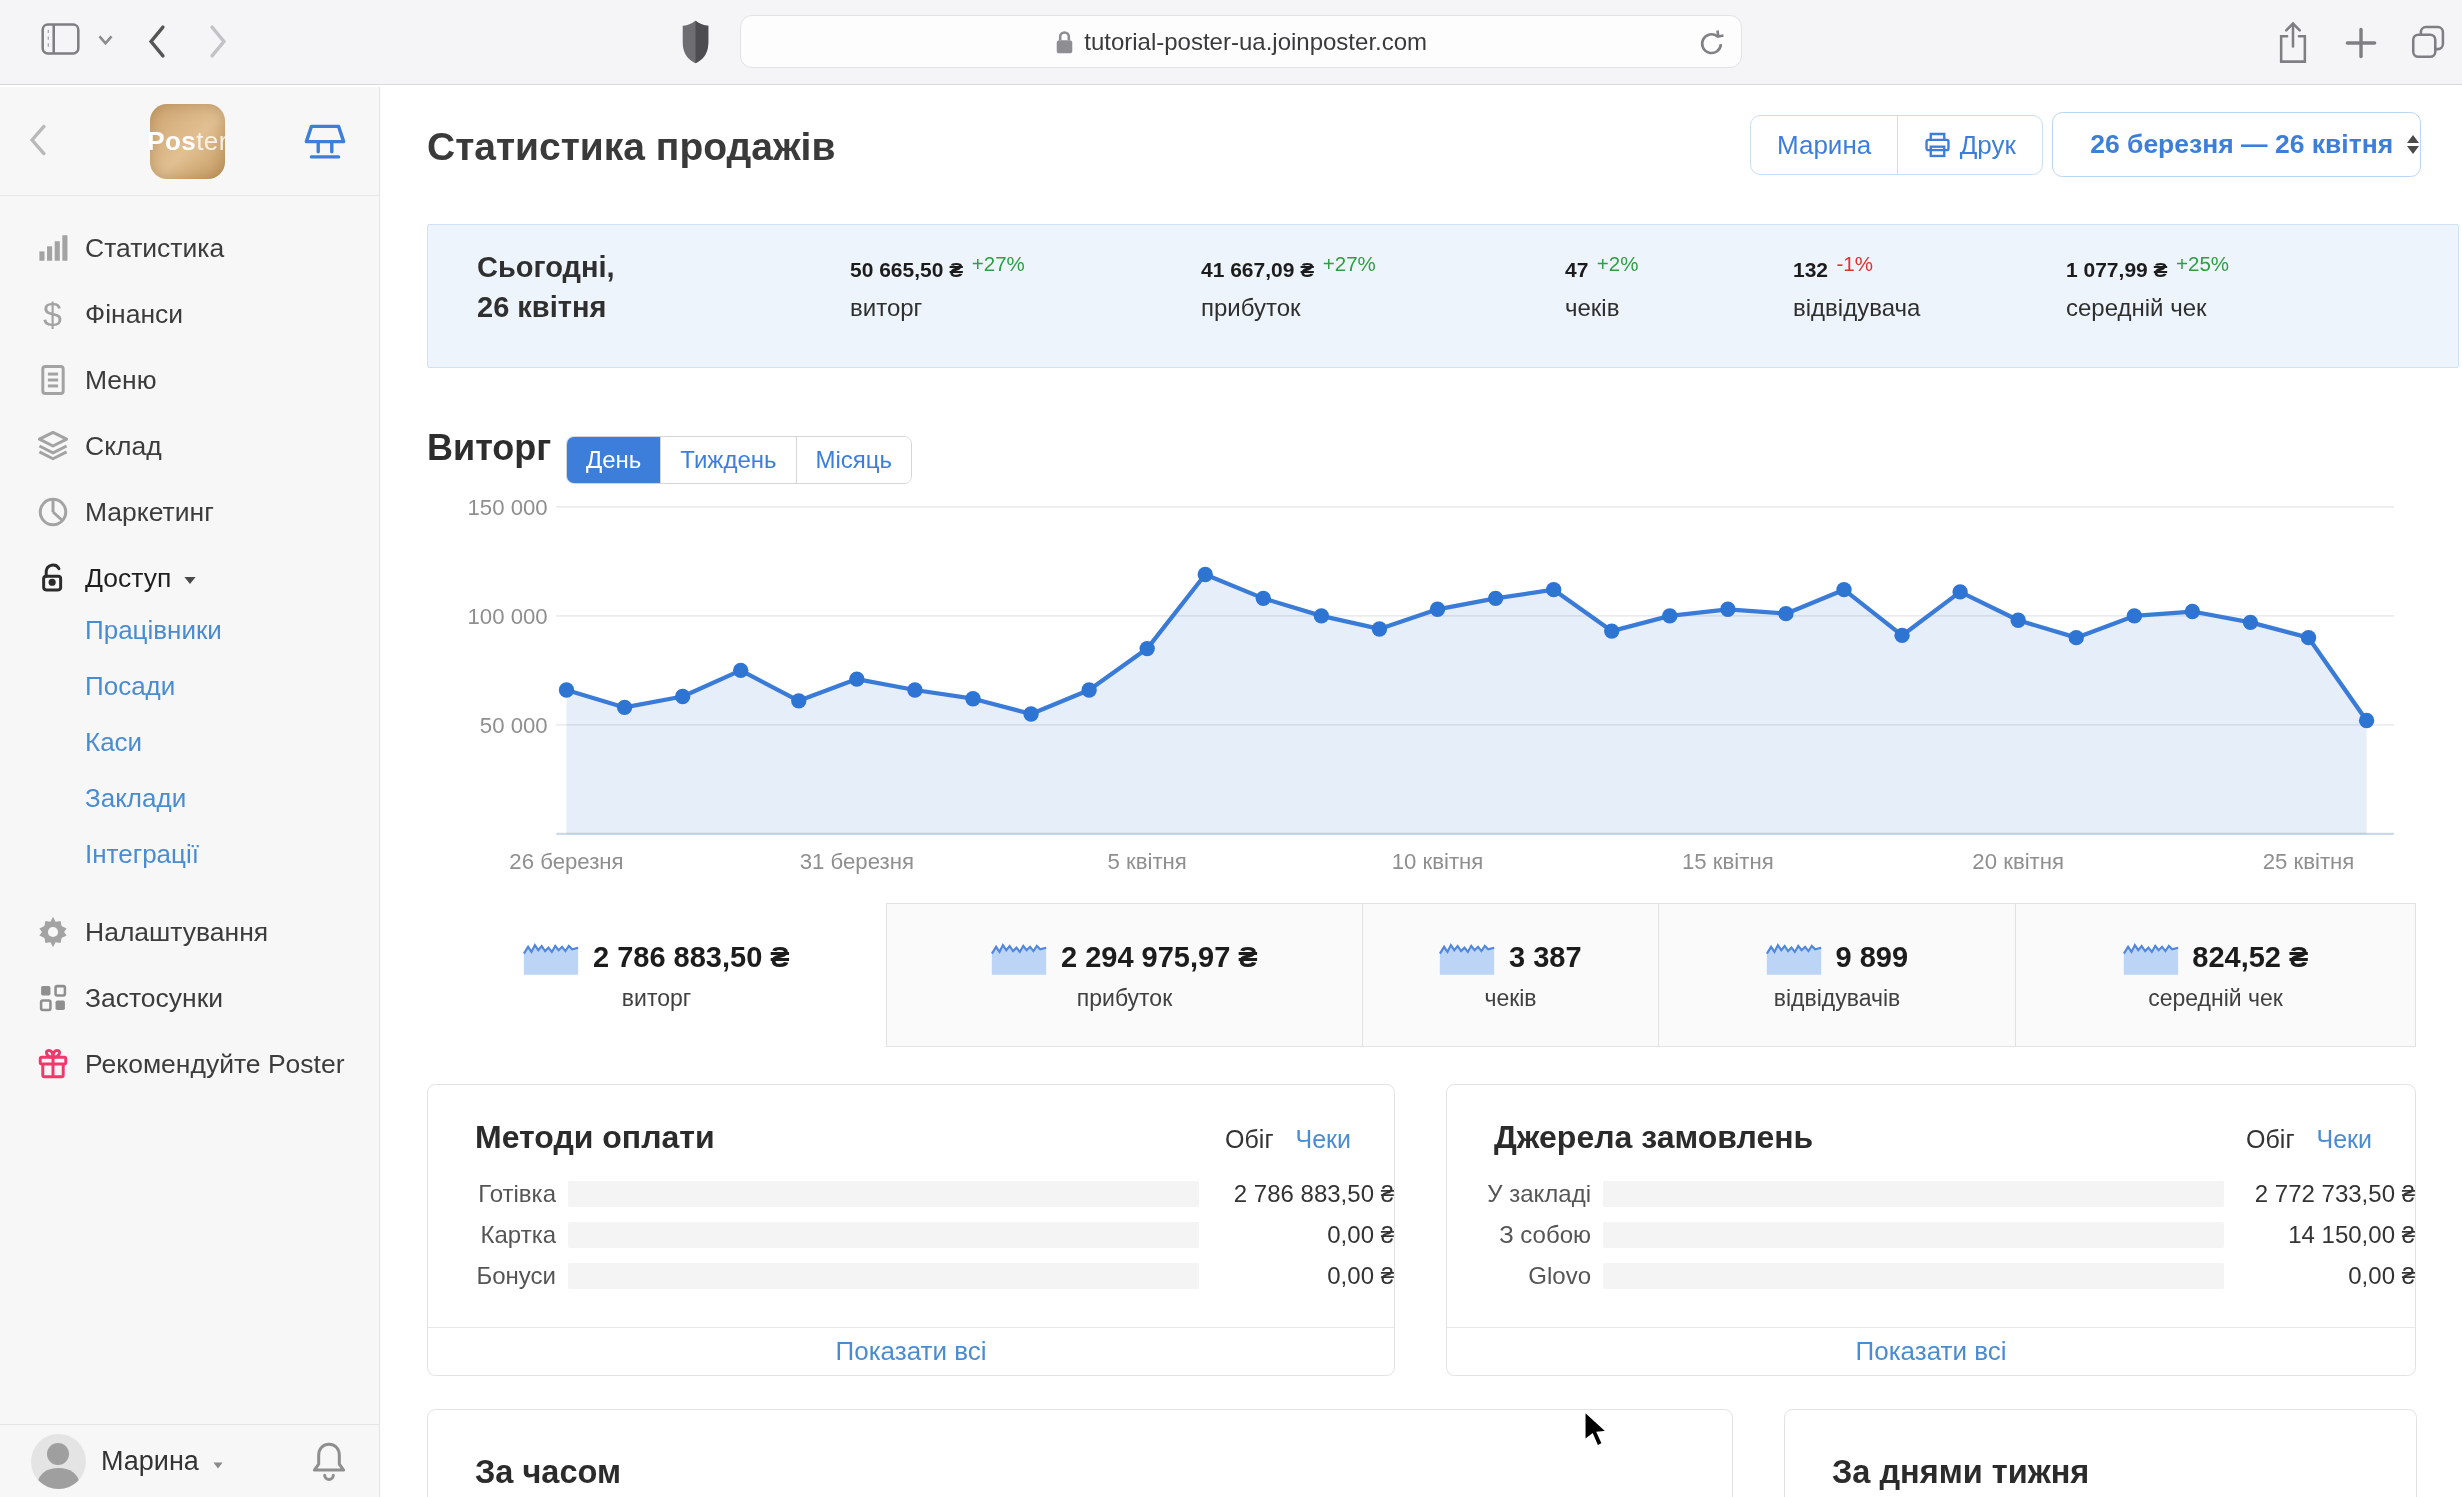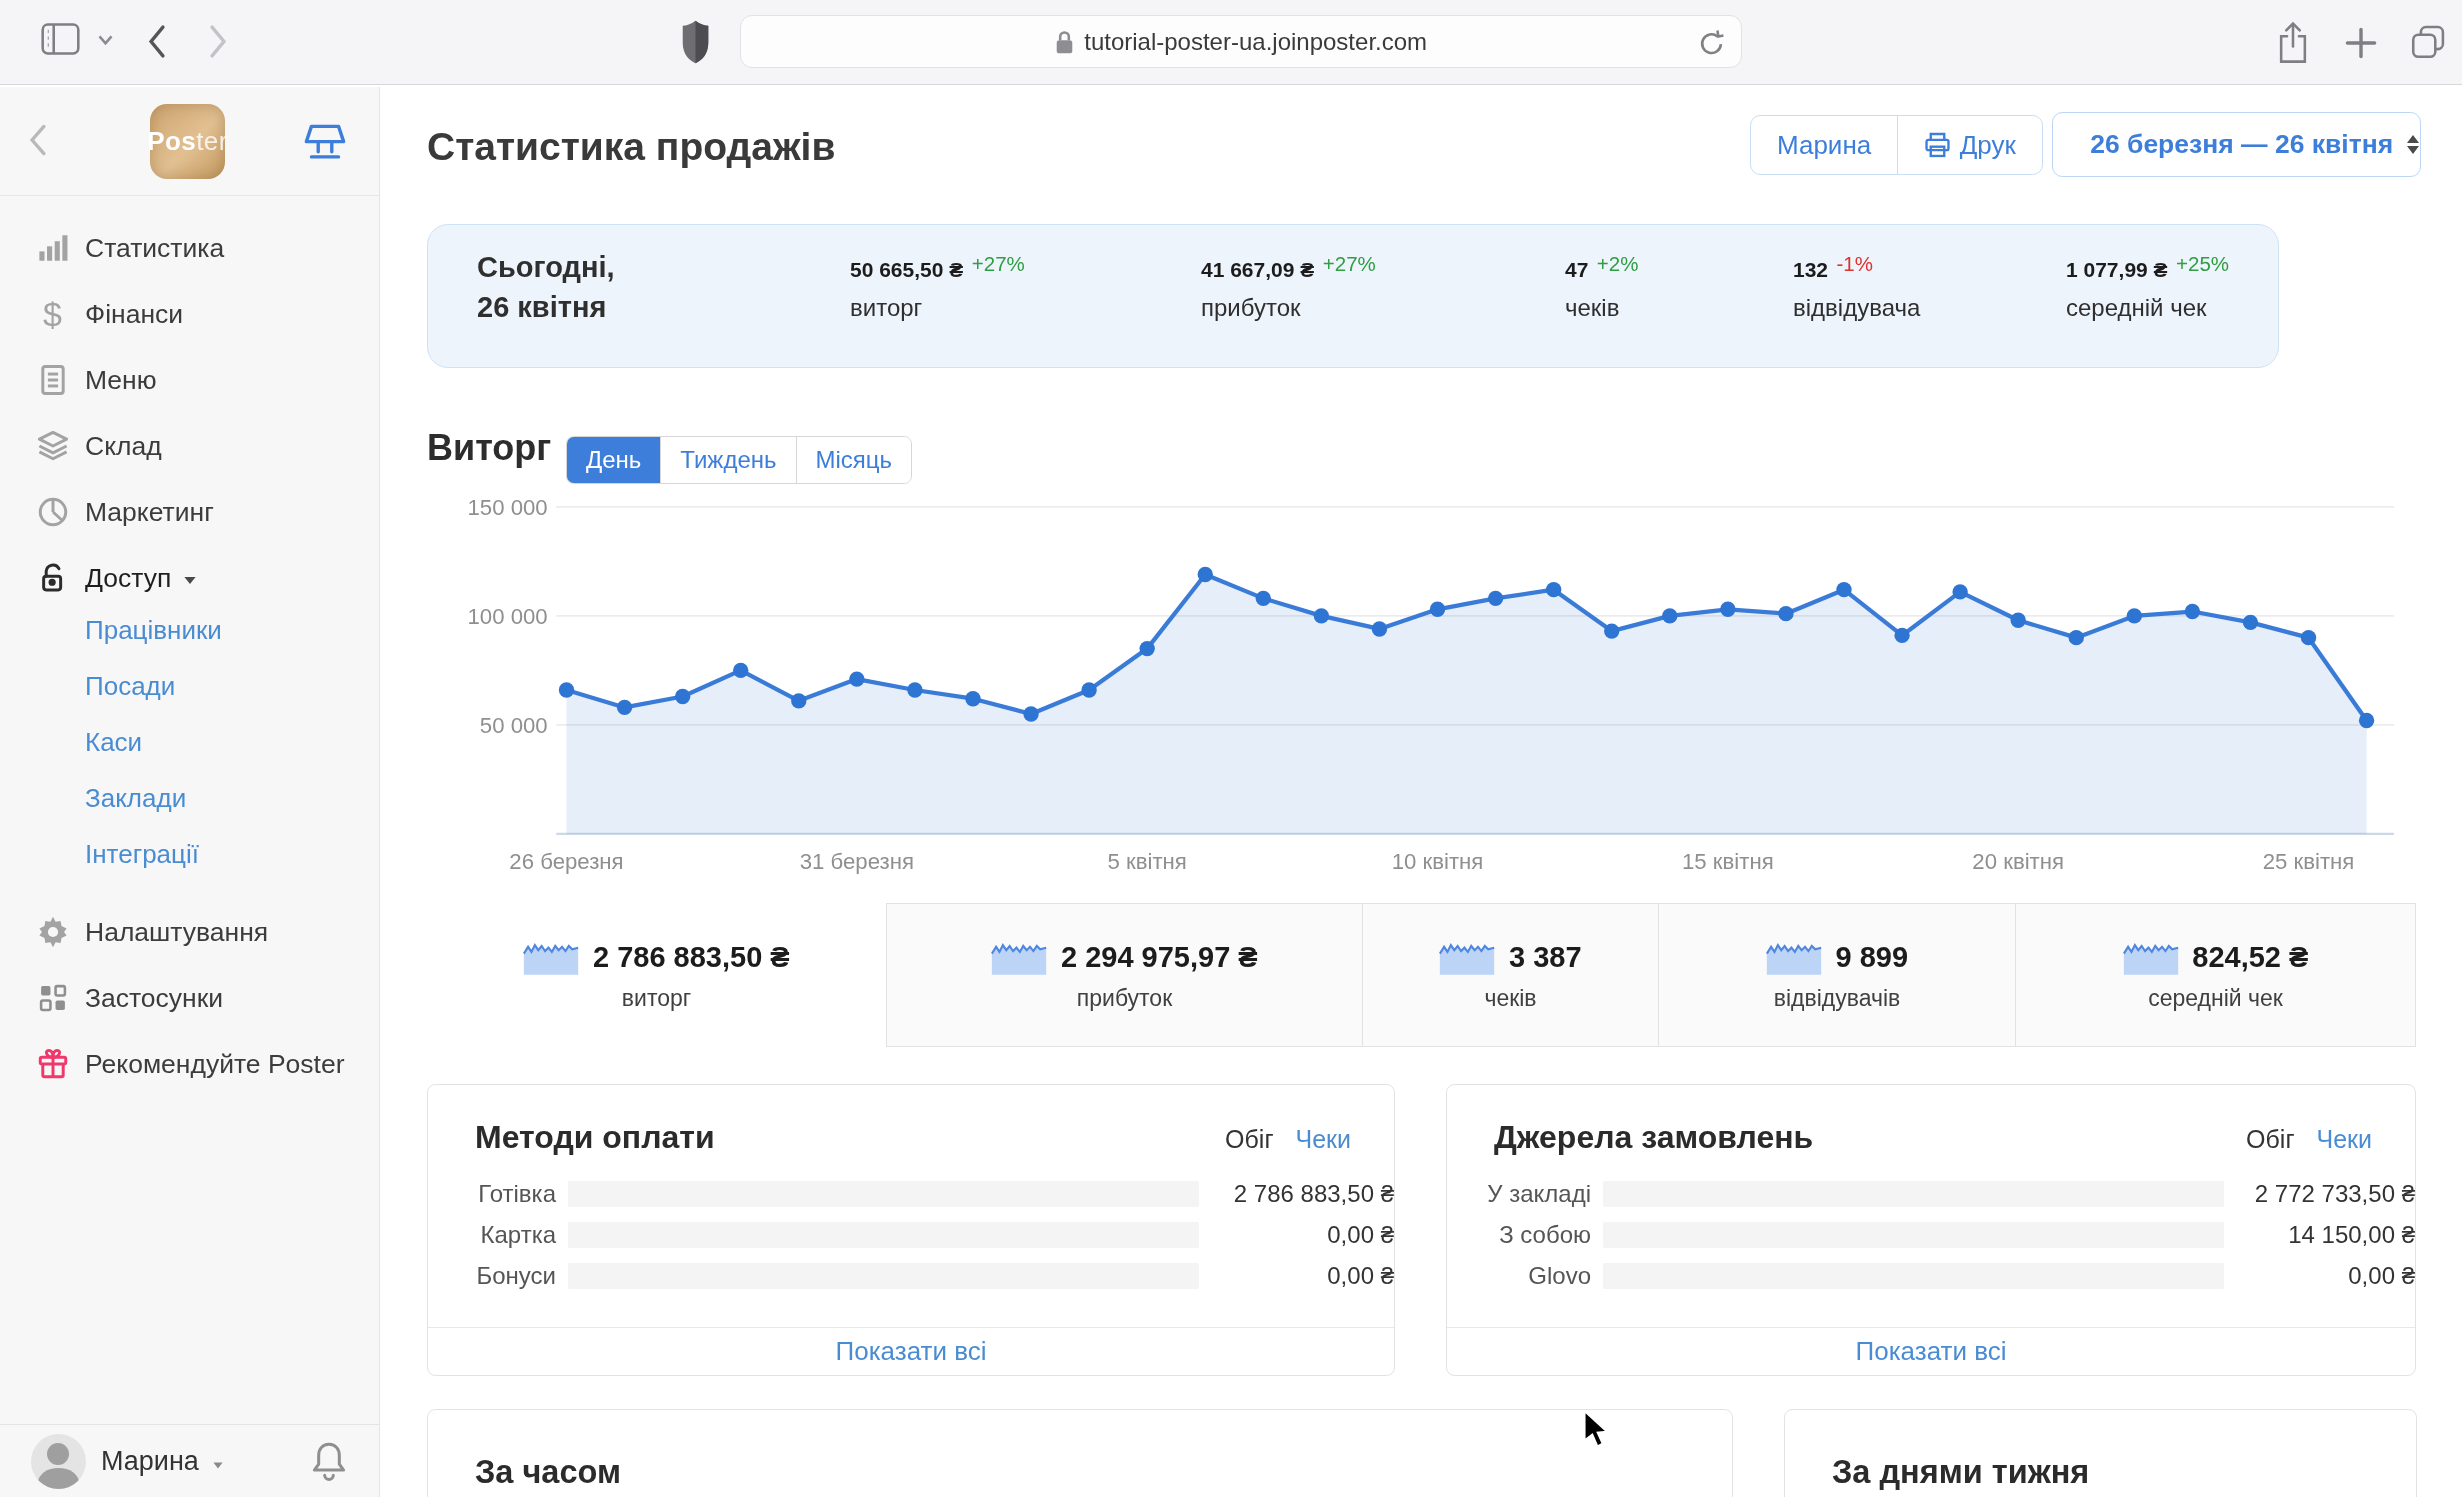--- a/index.html
+++ b/index.html
@@ -33,21 +33,21 @@
   #page-title { position:absolute; left:45px; top:38px; font-size:39px; font-weight:bold; color:#3a3a3a; }
   .btn-group { position:absolute; left:1368px; top:28px; height:60px; border:1.7px solid #c9ddf4; border-radius:10.3px; display:flex; background:#fff; color:#3d7edb; font-size:26px; }
   .btn-group .bseg { display:flex; align-items:center; gap:8.5px; padding:0 26px; cursor:pointer; }
   .btn-group .bseg + .bseg { border-left:1.7px solid #c9ddf4; }
   .date-btn { position:absolute; left:1670px; top:25px; width:369px; height:65px; border:1.7px solid #bcd5f2; border-radius:10.3px; background:#fff; color:#3d7edb; font-size:26.5px; font-weight:bold; display:flex; align-items:center; justify-content:center; gap:13.7px; cursor:pointer;padding-left:36px; }
   .updown { display:inline-flex; flex-direction:column; gap:3.4px; }
   .updown i { width:0; height:0; border-left:6.8px solid transparent; border-right:6.8px solid transparent; }
   .updown .u { border-bottom:8.5px solid #4a4a4a; } .updown .d { border-top:8.5px solid #4a4a4a; }
 
   
-  #band { position:absolute; left:45px; top:137px; width:1852px; height:144px; background:#eef4fb; border:1.7px solid #cfe2f5; border-radius:21px; }
+  #band { position:absolute; left:45px; top:137px; width:2032px; height:144px; background:#eef4fb; border:1.7px solid #cfe2f5; border-radius:2px; }
   .band-title { position:absolute; left:49px; top:22px; font-size:29px; font-weight:bold; color:#2f2f2f; line-height:40px; }
   .bstat { position:absolute; top:32.5px; }
   .bstat .v { font-size:21px; font-weight:bold; color:#1c1c1c; }
   .bstat .dlt { font-size:20.5px; margin-left:8.5px; position:relative; top:-5.1px;text-align:center; }
   .up { color:#2f9e44; } .down { color:#e03131; }
   .bstat .lb { font-size:24px; color:#2f2f2f; margin-top:12px; }
 
   
   #rev-title { position:absolute; left:45px; top:340px; font-size:36px; font-weight:bold; color:#2d2d2d; }
   .seg-group { position:absolute; left:184px; top:349px; height:48px; display:flex; border:1.7px solid #d6d6d6; border-radius:7.7px; overflow:hidden; background:#fff; font-size:24px; }

